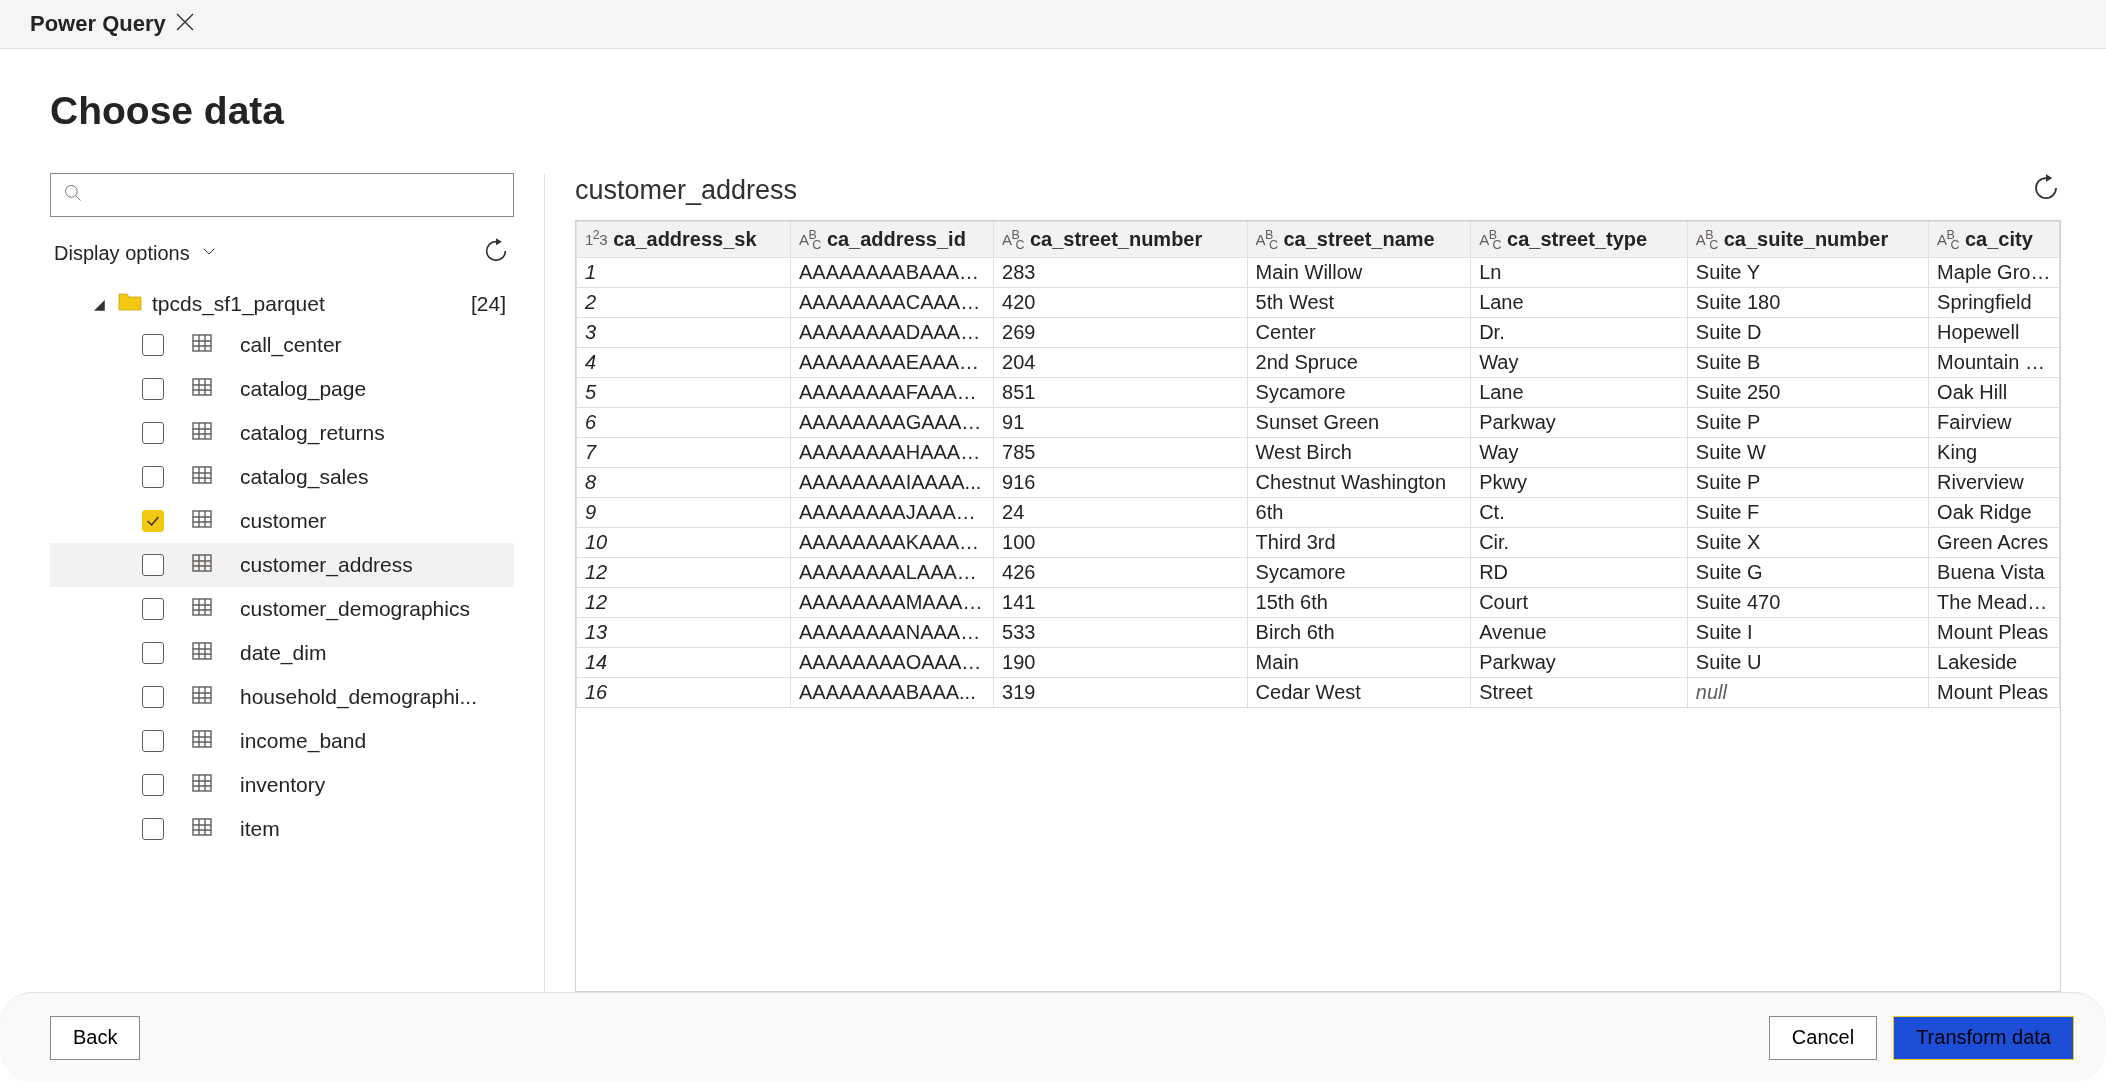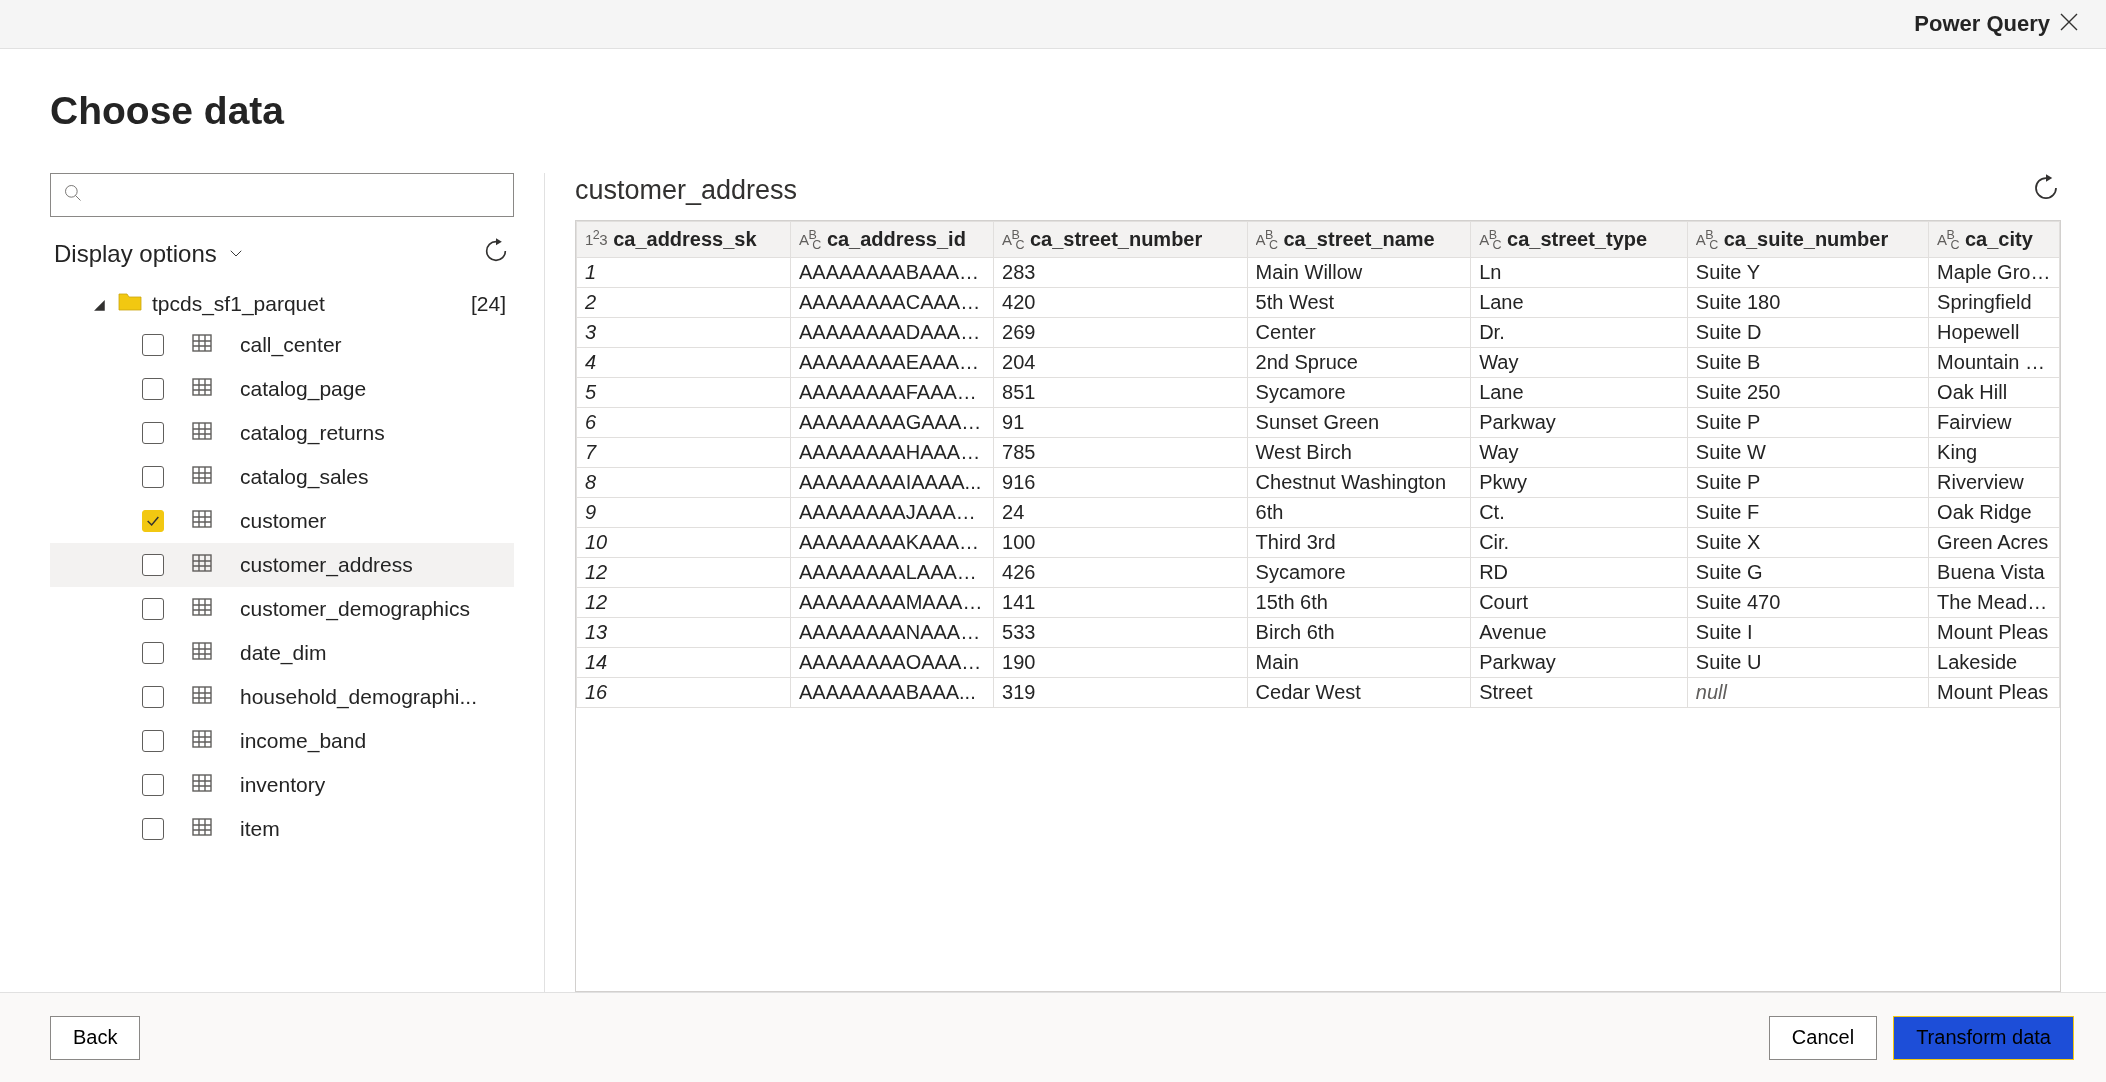--- a/index.html
+++ b/index.html
@@ -15,21 +15,21 @@
     flex-direction: column;
   }
 
   
   .titlebar {
     height: 49px;
     background: #f5f5f5;
     border-bottom: 1px solid #e1e1e1;
     display: flex;
     align-items: center;
-    justify-content: flex-end;
+    justify-content: flex-start;
     padding: 0 18px 0 30px;
   }
   .titlebar-title { font-weight: 600; font-size: 22px; }
   .close-x {
     font-size: 28px;
     font-weight: 300;
     cursor: pointer;
     line-height: 1;
     padding: 4px 8px;
   }
@@ -80,21 +80,21 @@
   .display-options-row {
     display: flex;
     align-items: center;
     justify-content: space-between;
     padding: 6px 4px 14px 4px;
   }
   .display-options-btn {
     display: flex;
     align-items: center;
     gap: 10px;
-    font-size: 24px;
+    font-size: 20px;
     cursor: pointer;
   }
   .chev svg { width: 18px; height: 18px; stroke: #242424; fill: none; stroke-width: 1.2; }
   .refresh-btn svg { width: 28px; height: 28px; stroke: #323130; fill: none; stroke-width: 1.4; cursor: pointer; }
 
   
   .tree { font-size: 21px; }
   .tree-folder-row {
     display: flex;
     align-items: center;
@@ -202,20 +202,21 @@
   td.null { text-align: right; font-style: italic; color: #605e5c; padding-right: 8px; }
 
   
   .footer {
     height: 90px;
     background: #faf9f8;
     border-top: 1px solid #e1e1e1;
     display: flex;
     align-items: center;
     padding: 0 32px 0 50px;
+    border-radius: 32px;
   }
   .btn {
     height: 44px;
     padding: 0 22px;
     font-size: 20px;
     border: 1px solid #8a8886;
     background: #fff;
     cursor: pointer;
     display: flex;
     align-items: center;

